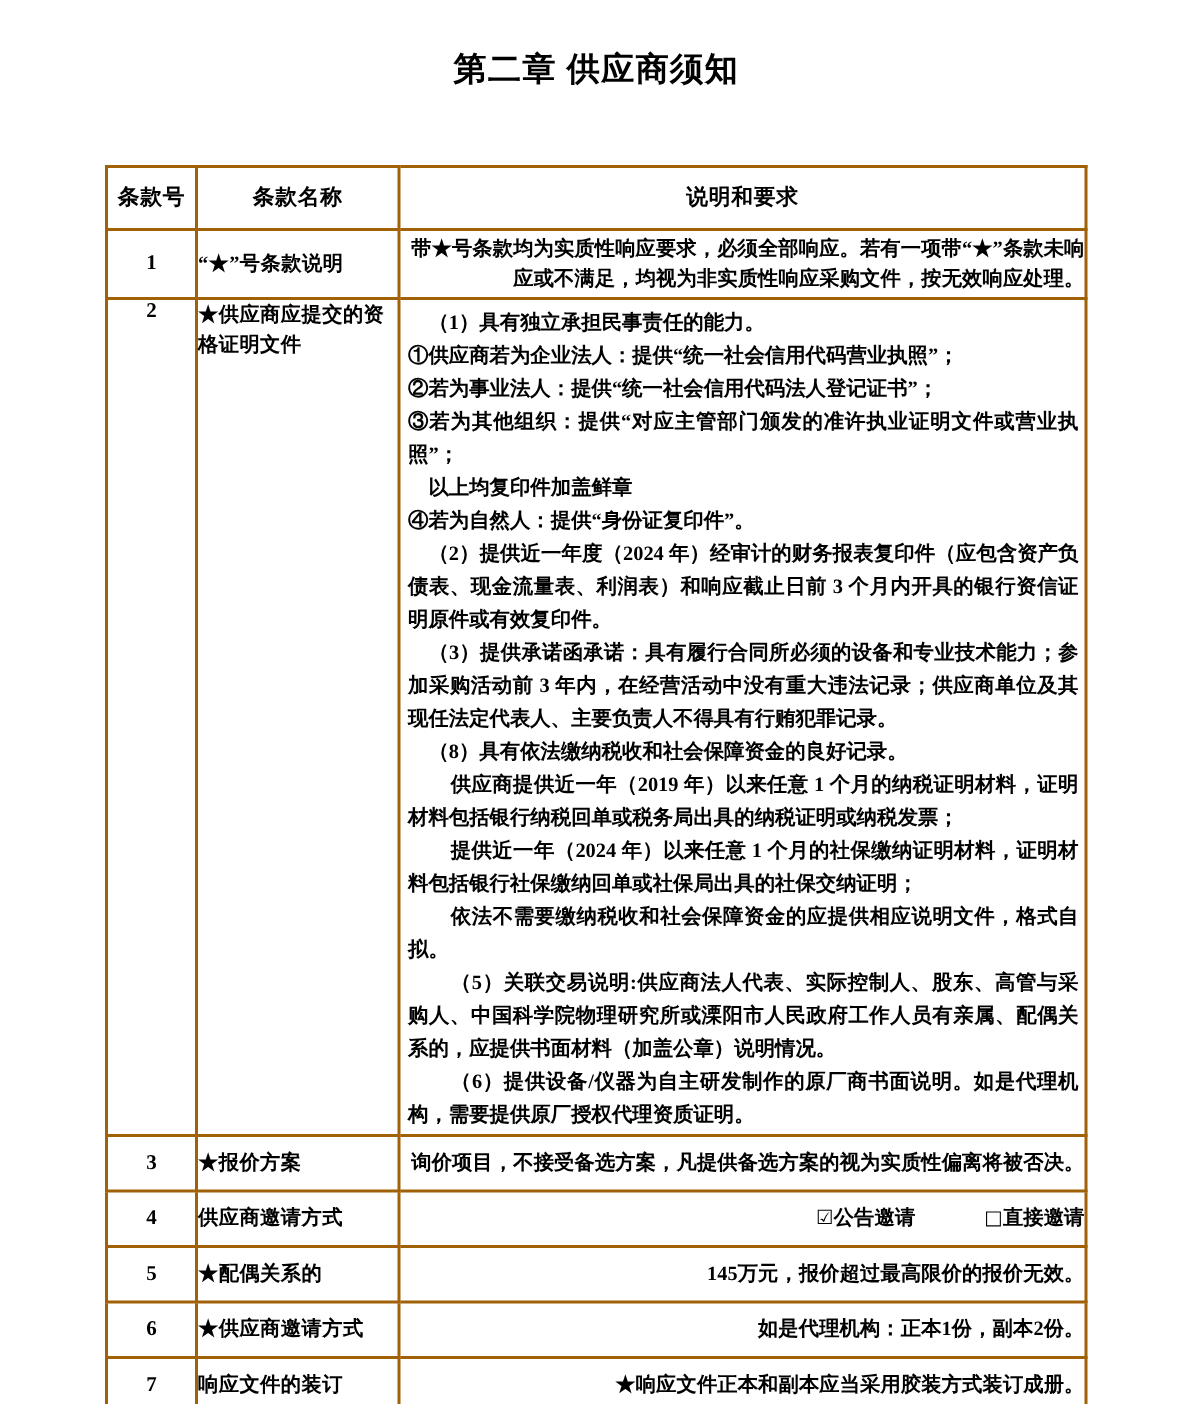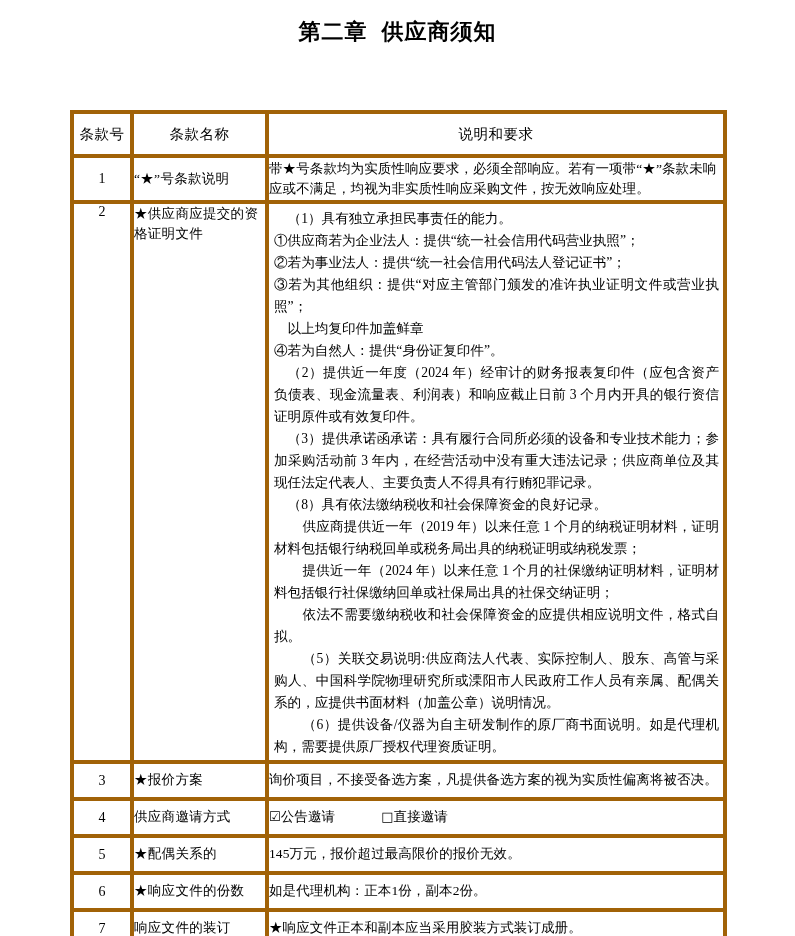--- a/index.html
+++ b/index.html
@@ -25,23 +25,22 @@
     position: relative;
   }
 
   
   .doc-title {
     text-align: center;
     font-size: 22px;
     font-weight: bold;
     letter-spacing: 1px;
     margin: 0;
-    padding-top: 20px;
+    padding-top: 32px;
     line-height: 1.3;
-    font-family: Liberation Mono, monospace;
   }
   .doc-subtitle {
     text-align: center;
     font-size: 18px;
     font-weight: bold;
     letter-spacing: 0.5px;
     margin: 0;
     padding-top: 25px;
     line-height: 1.3;
   }
@@ -54,24 +53,24 @@
     width: 653px;
   }
   table.notice-table {
     border-collapse: collapse;
     width: 653px;
     table-layout: fixed;
     border: 2px solid #000;
   }
   table.notice-table td,
   table.notice-table th {
-    border: 4px solid #a16207;
+    border: 2px solid #a16207;
     padding: 0;
     vertical-align: middle;
-    font-weight: normal;
+    font-weight: bold;
   }
   col.c-no   { width: 60px; }
   col.c-name { width: 135px; }
   col.c-desc { width: 458px; }
 
   .th-cell {
     text-align: center;
     font-size: 14.5px;
     height: 40px;
     line-height: 40px;
@@ -84,21 +83,21 @@
     font-family: "Liberation Serif", serif;
   }
   .cell-name {
     text-align: left;
     font-size: 13.5px;
     line-height: 1.5;
     padding: 4px 6px;
     letter-spacing: 0.3px;
   }
   .cell-desc {
-    text-align: left;
+    text-align: right;
     font-size: 13.5px;
     line-height: 1.5;
     padding: 4px 5px 4px 6px;
     letter-spacing: 0.1px;
   }
 
   
   tr.r-head td { height: 40px; }
   tr.r-1 td { height: 46px; }
   tr.r-2 td { height: 527px; vertical-align: top; }
@@ -192,21 +191,21 @@
         </tr>
 
         <tr class="r-5">
           <td class="cell-no">5</td>
           <td class="cell-name">★配偶关系的</td>
           <td class="cell-desc">145万元，报价超过最高限价的报价无效。</td>
         </tr>
 
         <tr class="r-6">
           <td class="cell-no">6</td>
-          <td class="cell-name">★响应文件的份数</td>
+          <td class="cell-name">★供应商邀请方式</td>
           <td class="cell-desc">如是代理机构：正本1份，副本2份。</td>
         </tr>
 
         <tr class="r-7">
           <td class="cell-no">7</td>
           <td class="cell-name">响应文件的装订</td>
           <td class="cell-desc">★响应文件正本和副本应当采用胶装方式装订成册。</td>
         </tr>
       </tbody>
     </table>

